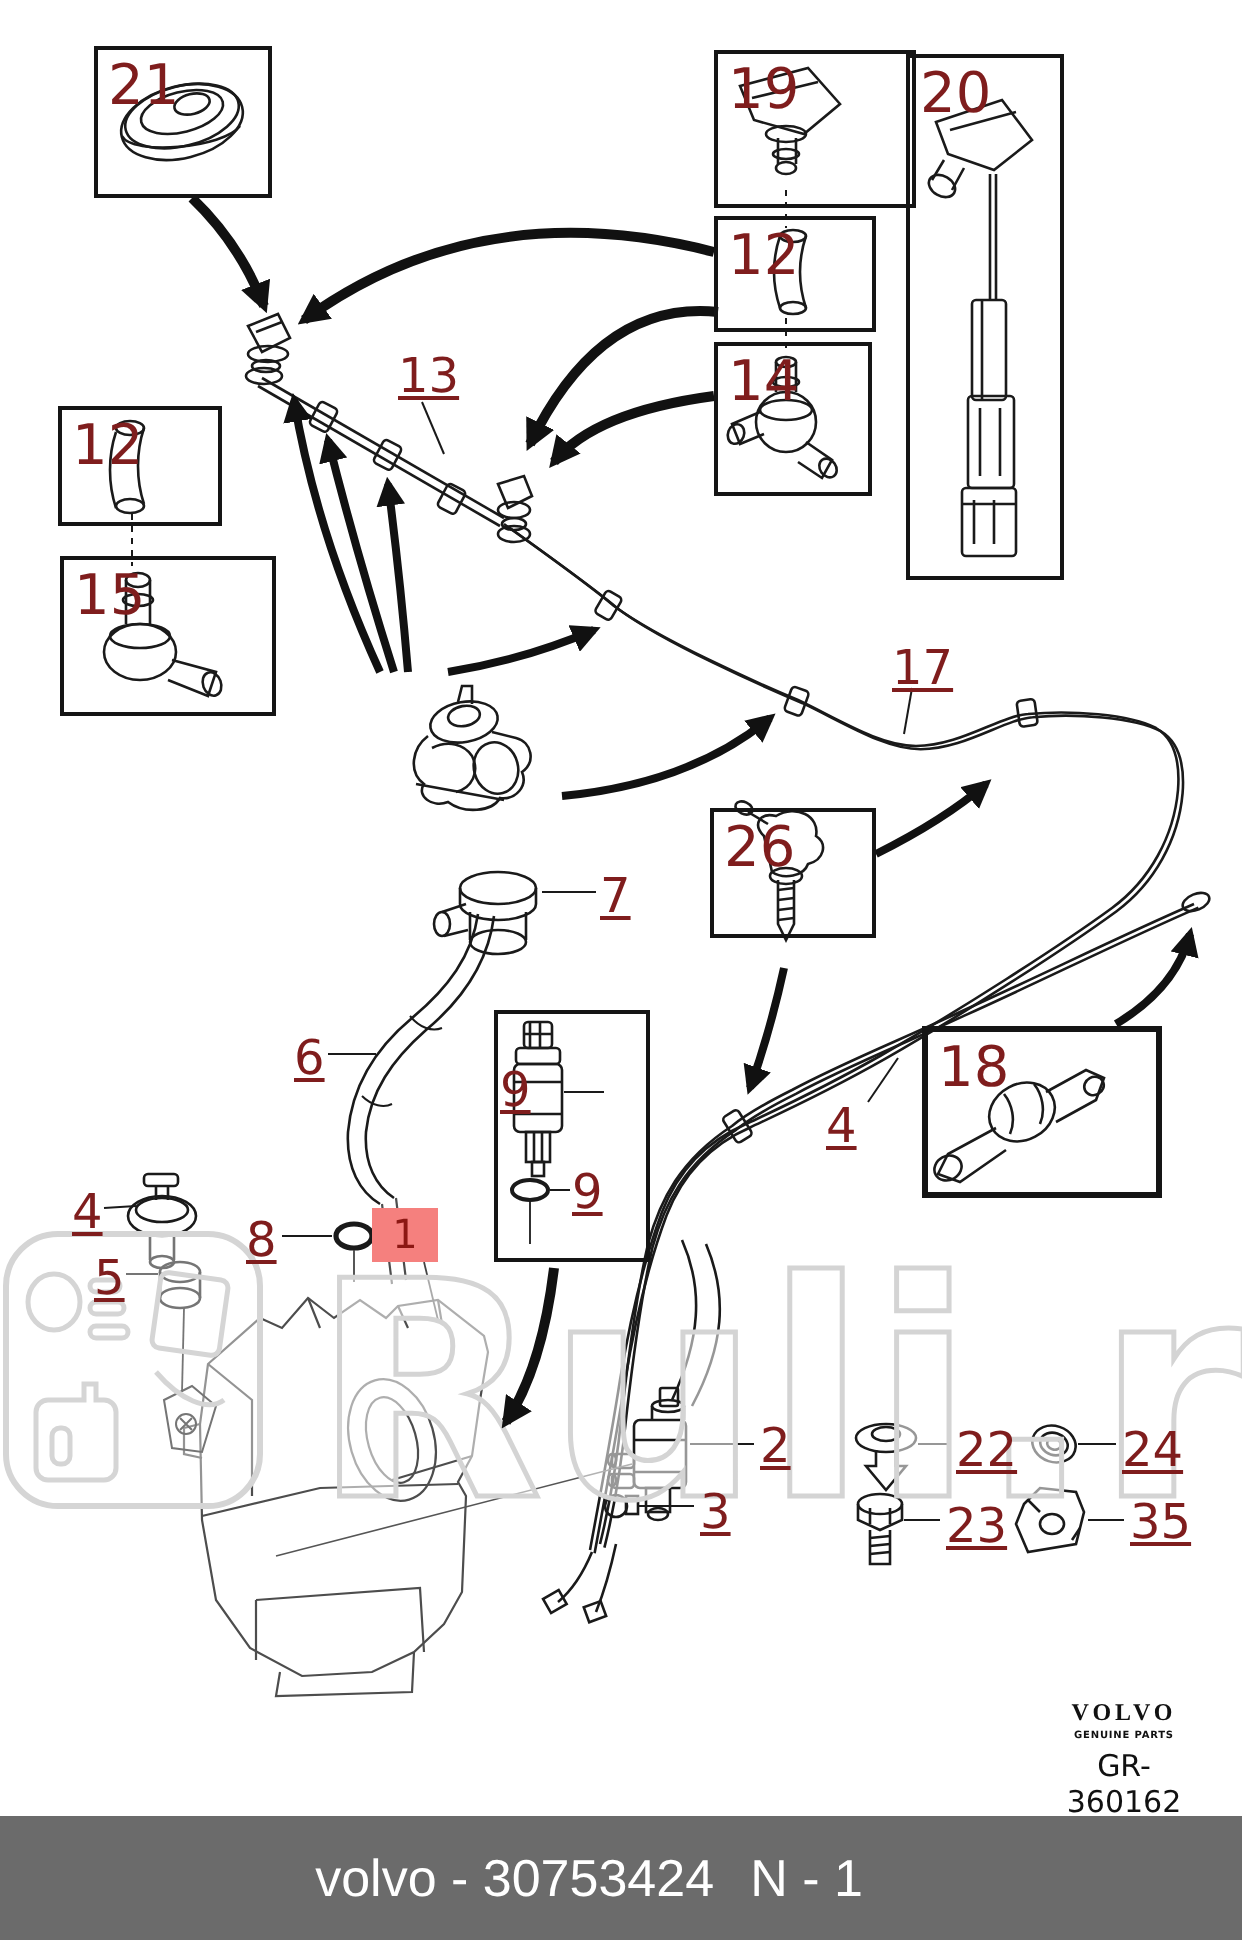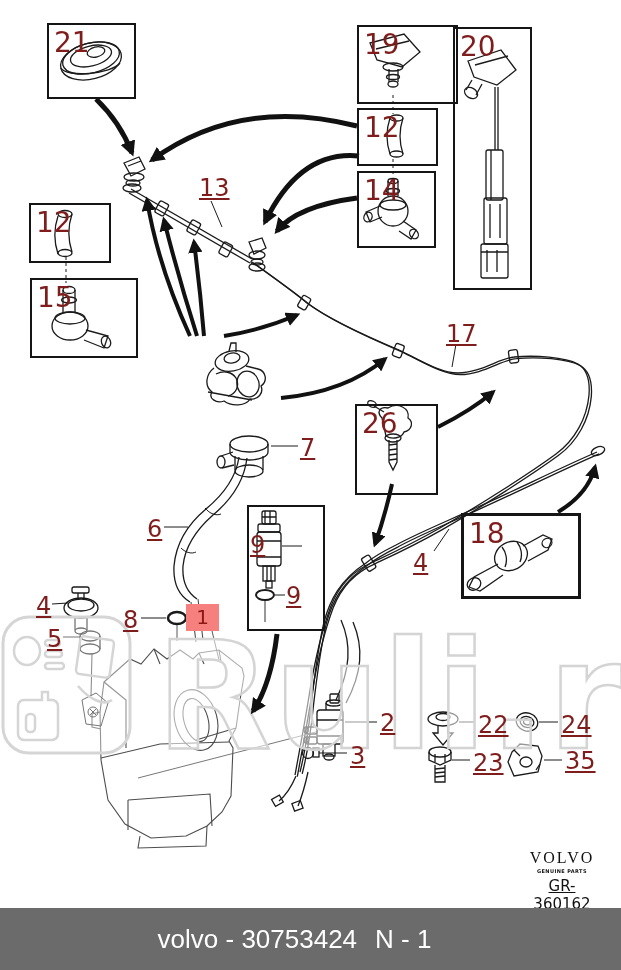--- a/index.html
+++ b/index.html
@@ -6,23 +6,23 @@
   .stage{position:relative;width:621px;height:970px;background:#fff;overflow:hidden;
          font-family:"DejaVu Sans",sans-serif;}
   svg text{font-family:"DejaVu Sans",sans-serif;}
   .pbox{position:absolute;border:2px solid #151515;box-sizing:border-box;background:transparent;}
   .pbox.thick{border-width:3px;}
   .pbox .num{position:absolute;top:1px;left:5px;font-size:28px;color:#7f1d1d;}
   .lbl{position:absolute;font-size:24px;color:#7f1d1d;white-space:nowrap;text-decoration:underline;}
   .hl{position:absolute;left:186px;top:604px;width:33px;height:27px;background:#f5807e;
       color:#8c1713;font-size:20px;text-align:center;line-height:27px;}
   .logo{position:absolute;left:520px;top:849px;width:84px;text-align:center;color:#111;}
-  .logo .brand{font-family:"Liberation Serif",serif;font-weight:normal;font-size:16px;letter-spacing:2px;}
+  .logo .brand{font-family:"Liberation Serif",serif;font-weight:bold;font-size:12px;letter-spacing:2px;}
   .logo .sub{font-size:5px;font-weight:bold;letter-spacing:0.4px;margin-top:1px;}
-  .logo .ref{font-size:15px;margin-top:3px;text-decoration:underline;}
+  .logo .ref{font-size:15px;margin-top:3px;}
   .footer{position:absolute;left:0;top:908px;width:621px;height:62px;background:#6b6b6b;
           display:flex;align-items:center;justify-content:center;gap:36px;
           color:#fff;font-family:"Liberation Sans",sans-serif;font-size:26px;}
   .footer .inner{display:flex;gap:18px;margin-right:32px;}
 </style>
 </head>
 <body>
 
 <div class="stage">
 
@@ -373,21 +373,21 @@
     </div>
   <div class="pbox" style="left:453px;top:27px;width:79px;height:263px">
       <span class="num">20</span>
     </div>
   <div class="pbox" style="left:29px;top:203px;width:82px;height:60px">
       <span class="num">12</span>
     </div>
   <div class="pbox" style="left:30px;top:278px;width:108px;height:80px">
       <span class="num">15</span>
     </div>
-  <div class="pbox" style="left:355px;top:404px;width:83px;height:91px">
+  <div class="pbox" style="left:355px;top:404px;width:83px;height:65px">
       <span class="num">26</span>
     </div>
   <div class="pbox" style="left:247px;top:505px;width:78px;height:126px"></div>
   <div class="pbox thick" style="left:461px;top:513px;width:120px;height:86px">
       <span class="num">18</span>
     </div>
 
   
   <div class="lbl" style="left:250px;top:531px">9</div>
   <div class="lbl" style="left:286px;top:582px">9</div>

